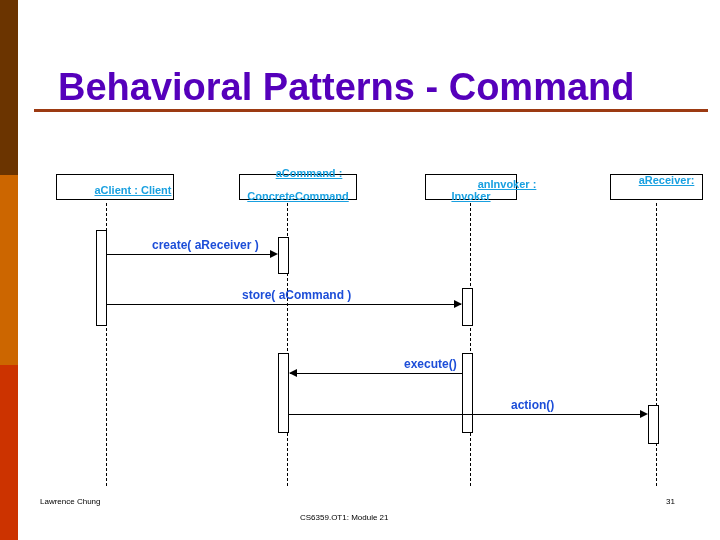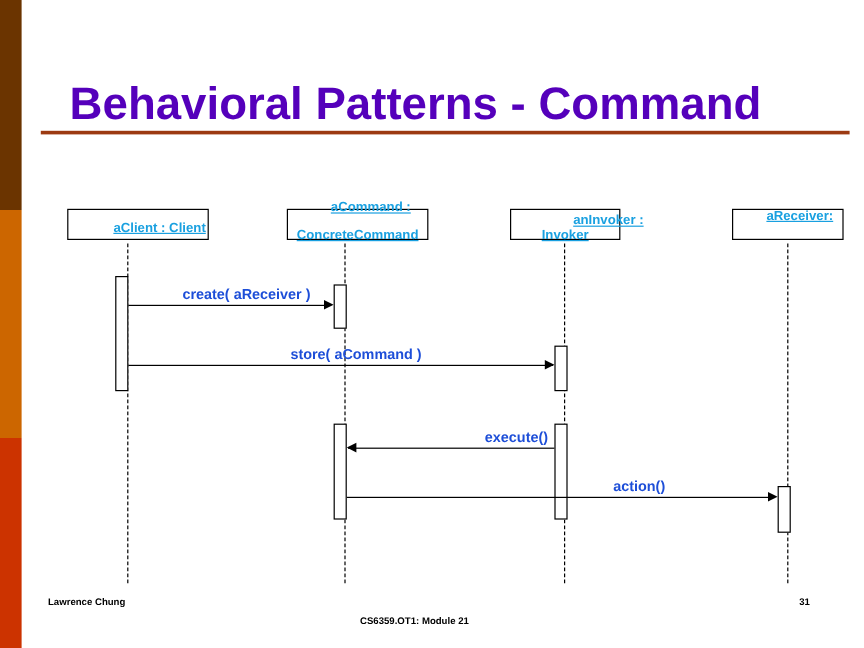--- a/index.html
+++ b/index.html
@@ -129,21 +129,20 @@
     white-space: nowrap;
   }
 
   
   .footer-text {
     position: absolute;
     top: 497px;
     font-size: 8px;
     color: #000000;
     white-space: nowrap;
-    font-weight: bold;
   }
   #footer-author { left: 40px; }
   #footer-course { left: 300px; margin-top: 16px; }
   #footer-page   { left: 666px; }
 </style>
 </head>
 <body>
 
 <div id="slide">
 

